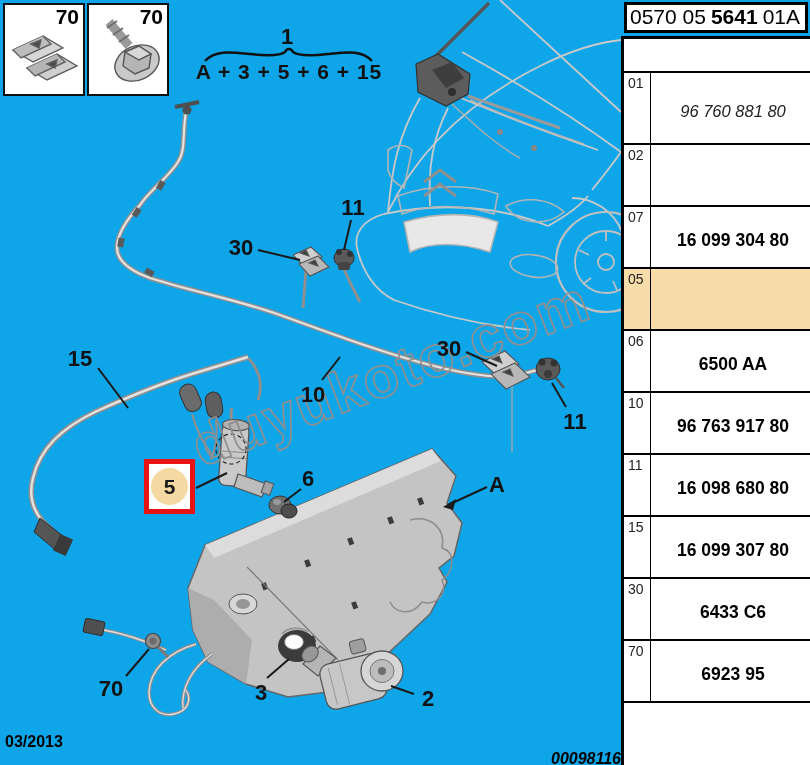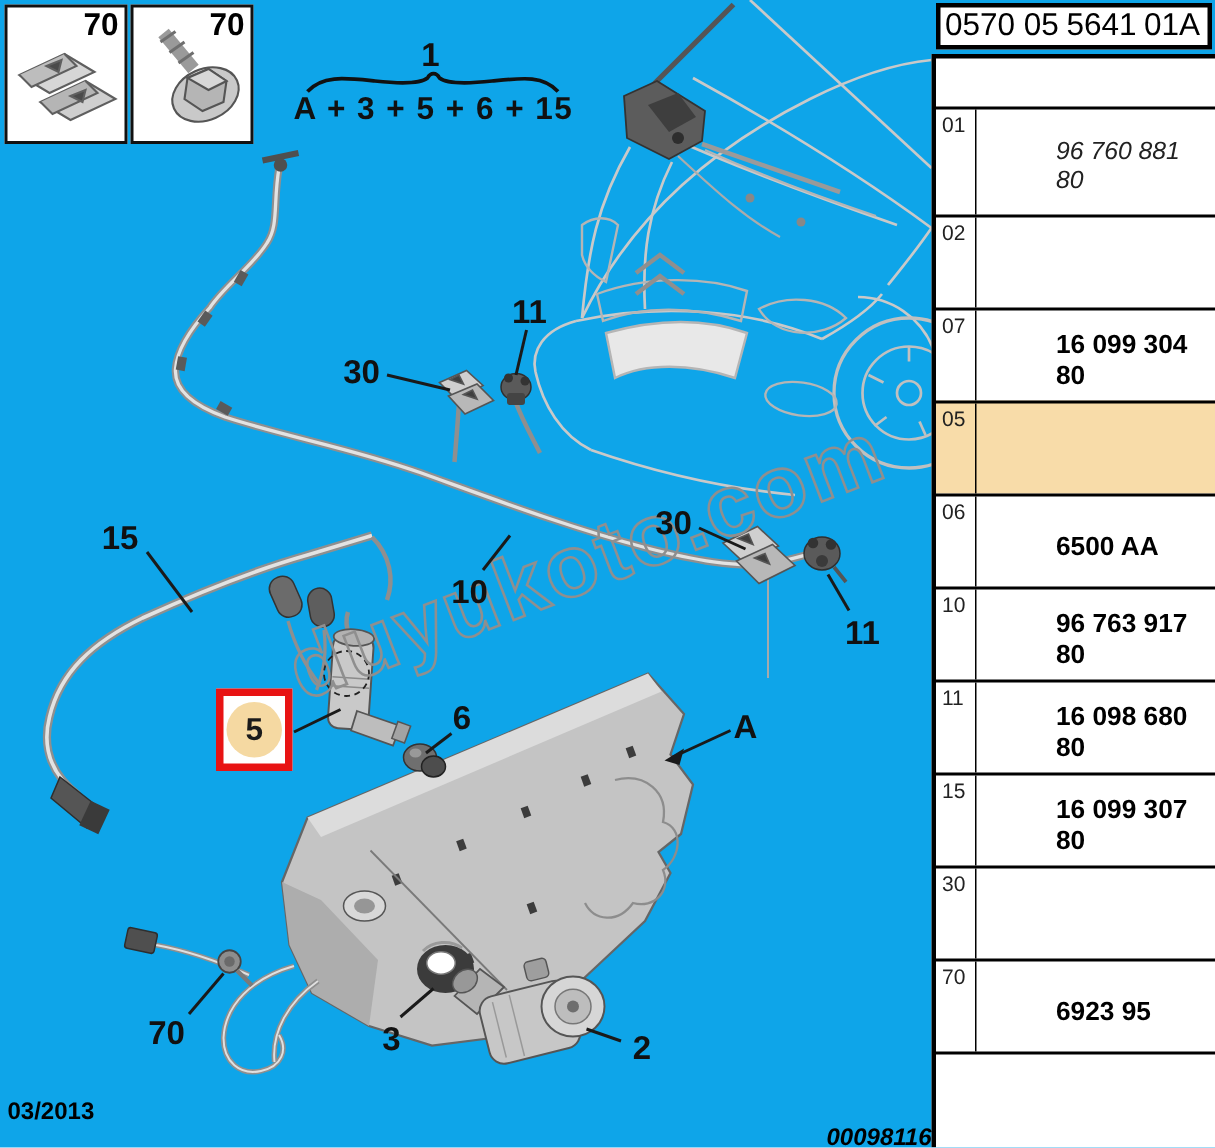--- a/index.html
+++ b/index.html
@@ -8,32 +8,32 @@
   
   .part-box{position:absolute;top:3px;width:82px;height:93px;border:2.5px solid #111;
             background:#fff;box-sizing:border-box;}
   .part-box .pb-label{position:absolute;top:0;right:4px;font-size:21px;font-weight:bold;}
   .part-box svg{position:absolute;left:0;bottom:0;}
   
   .hdr-box{position:absolute;left:624px;top:2px;width:184px;height:31px;border:3px solid #000;
            box-sizing:border-box;background:#fff;font-size:21px;line-height:24px;padding-left:3px;
            white-space:nowrap;}
   .hdr-box span{display:inline-block;}
-  .hdr-box .b{font-weight:normal;}
+  .hdr-box .b{font-weight:bold;}
   .hdr-box .sp{margin-right:5px;text-align:center;}
   #ptable{position:absolute;left:621px;top:36px;width:189px;height:729px;border-left:3px solid #000;
           box-sizing:border-box;background:#fff;}
   .blankrow{height:32px;border-top:3px solid #000;}
-  .prow{display:flex;height:60px;border-top:2px solid #000;box-sizing:content-box;gap:46px;}
+  .prow{display:flex;height:60px;border-top:2px solid #000;box-sizing:content-box;}
   .prow.tall{height:70px;}
   .prow:last-child{border-bottom:2px solid #000;}
   .pidx{width:27px;border-right:1.5px solid #000;font-size:14px;padding:2px 0 0 4px;
         box-sizing:border-box;color:#222;}
   .pcell{flex:1;display:flex;flex-direction:column;justify-content:center;padding:6px 2px 0 7px;
-         font-size:17.5px;font-weight:bold;}
+         font-size:17.5px;font-weight:bold;align-items:center;}
   .pl-bold{font-weight:bold;}
   .pl-italic{font-style:italic;font-weight:normal;font-size:16.5px;color:#222;}
   .pl-bold-italic-right{font-style:italic;font-weight:bold;font-size:16.5px;text-align:right;}
   
   .red-box{position:absolute;left:144px;top:459px;width:51px;height:55px;border:5px solid #E81313;
            background:#fff;box-sizing:border-box;display:flex;align-items:center;justify-content:center;
            z-index:5;}
   .red-box .circ{width:37px;height:37px;border-radius:50%;background:#F5D9A2;display:flex;
            align-items:center;justify-content:center;font-weight:bold;font-size:21px;color:#1a1a1a;}
   
@@ -343,20 +343,23 @@
           </div>
         </div>
         <div class="prow">
           <div class="pidx">15</div>
           <div class="pcell">
             <div class="pl-bold">16 099 307 80</div>
           </div>
         </div>
         <div class="prow">
           <div class="pidx">30</div>
+          <div class="pcell">
+            <div class="pl-bold">6433 C6</div>
+          </div>
         </div>
         <div class="prow">
           <div class="pidx">70</div>
           <div class="pcell">
             <div class="pl-bold">6923 95</div>
           </div>
         </div>
       </div>
   </div>
 

